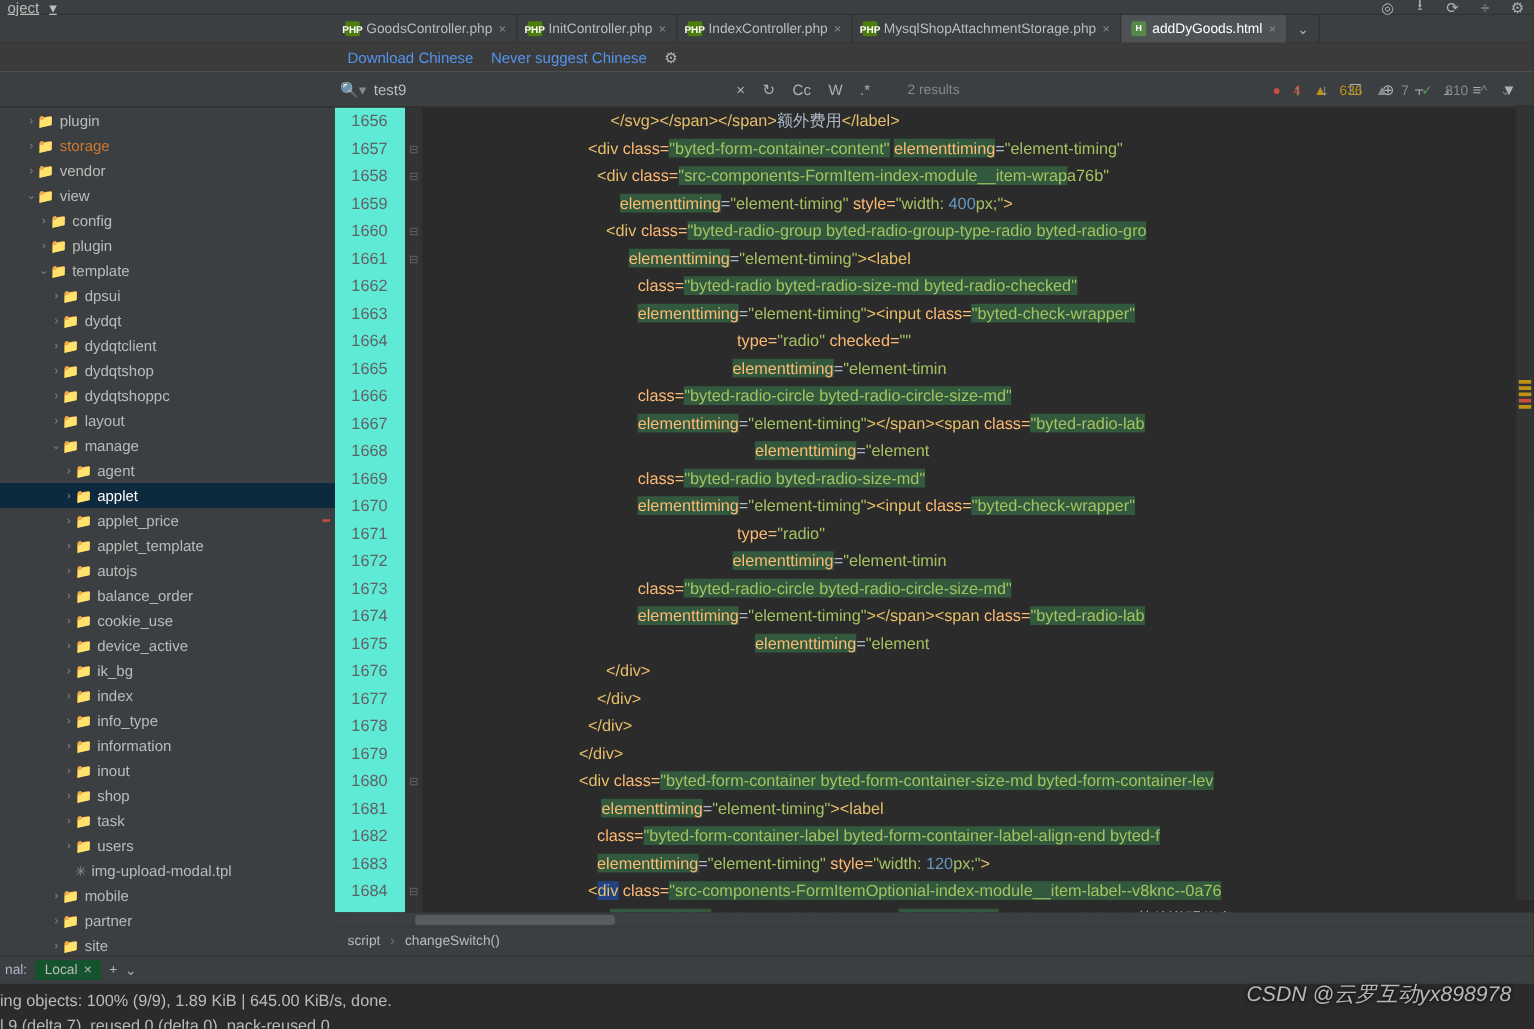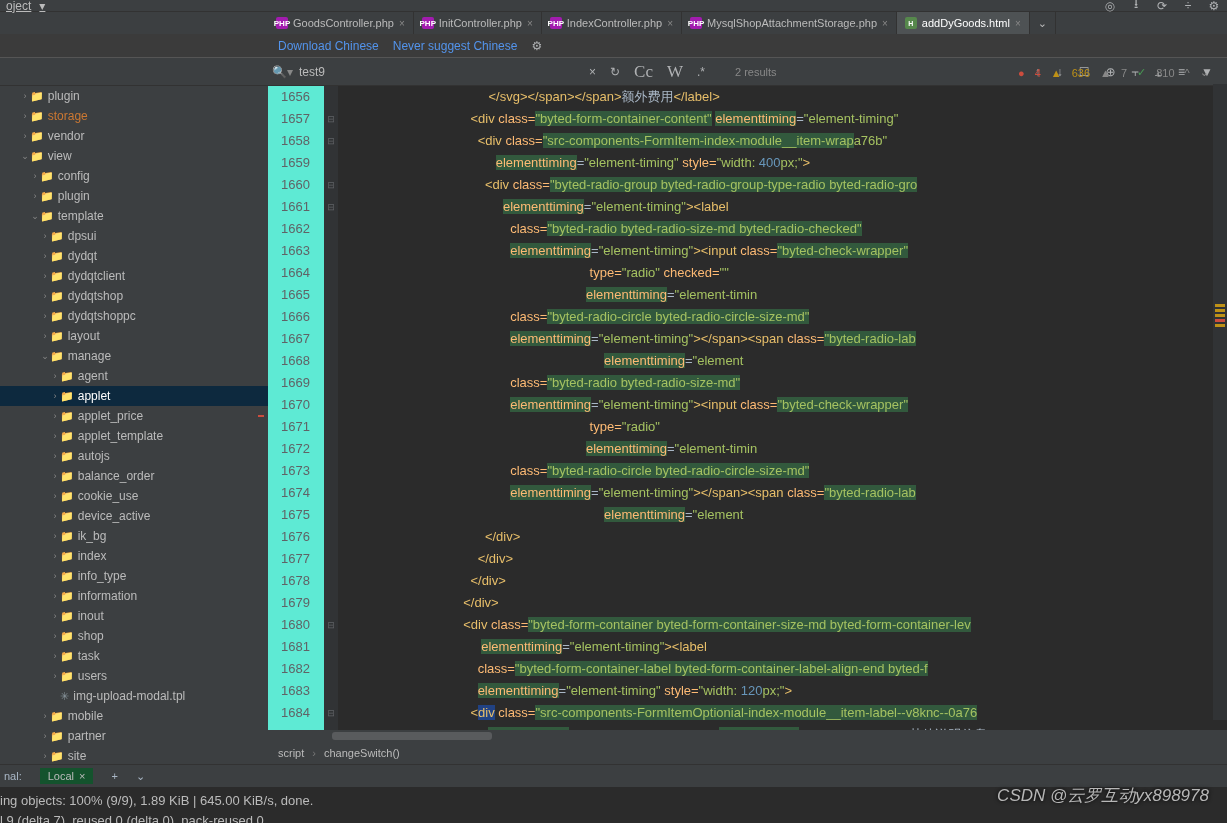--- a/index.html
+++ b/index.html
@@ -7,34 +7,34 @@
 .topbar { height:12px; background:#3c3f41; border-bottom:1px solid #323232; display:flex; align-items:center; padding:0 6px; justify-content:space-between; }
 .topbar-left { display:flex; align-items:flex-end; gap:8px; color:#bbb;text-decoration:underline; }
 .topbar-right { display:flex; gap:12px; }
 .ticon { width:14px; height:14px; display:flex; align-items:center; justify-content:center; color:#afb1b3; cursor:pointer; }
 
 .tabs { height:22px; background:#3c3f41; display:flex; align-items:stretch; font-size:11px; }
 .tabs-spacer { width:268px; flex-shrink:0; }
 .tab { display:flex; align-items:center; padding:0 8px; gap:5px; border-right:1px solid #323232; color:#bbb; cursor:pointer; }
 .tab.active { background:#4e5254; color:#fff; }
 .tab-icon { width:12px; height:12px; display:flex; align-items:center; justify-content:center; font-size:8px; }
-.php-icon { background:#a21caf; color:#fff; border-radius:2px; padding:0 4px; font-weight:bold; }
+.php-icon { background:#4d7c0f; color:#fff; border-radius:2px; padding:0 4px; font-weight:bold; }
 .html-icon { background:#56884c; color:#fff; border-radius:2px; padding:0 2px; font-weight:bold; font-size:7px; }
 .tab-close { color:#888; font-size:10px; }
 
 .notif { height:24px; background:#3b3b3b; display:flex; align-items:center; padding-left:278px; padding-right:10px; justify-content:space-between; font-size:12px; border-bottom:1px solid #555; }
 .notif-links { display:flex; gap:14px; align-items:center; }
 .notif-links a { color:#5394ec; text-decoration:none; }
 .notif-gear { color:#afb1b3; }
 
 .findbar { height:28px; background:#3c3f41; display:flex; align-items:center; padding-left:272px; border-bottom:1px solid #323232; gap:6px; font-size:12px; }
 .find-icon { color:#888; }
 .find-input { background:transparent; border:none; color:#bbb; font-size:12px; width:280px; outline:none; }
 .find-ctrl { color:#afb1b3; padding:0 4px; cursor:pointer; }
-.find-cc { font-family:Liberation Serif, serif; font-size:17px; }
+.find-cc { font-family:Liberation Sans, sans-serif; font-size:12px; }
 .results { color:#888; font-size:11px; margin-left:20px; }
 .find-right { margin-left:auto; display:flex; gap:8px; padding-right:10px; }
 
 .main { display:flex; height:678px; }
 .sidebar { width:268px; background:#3c3f41; overflow-y:auto; font-size:12px; color:#bbb; }
 .tree-item { display:flex; align-items:center; height:20px; cursor:pointer; white-space:nowrap; }
 .tree-item.sel { background:#0d293e; color:#fff; }
 .tc { width:10px; text-align:center; color:#888; font-size:9px; display:inline-block; }
 .fold-icon { color:#87939a; margin-right:4px; font-size:11px; }
 .tree-item.highlight span.name { color:#cc7832; }
@@ -68,21 +68,21 @@
 .indicators { position:absolute; right:18px; top:66px; display:flex; gap:10px; font-size:11px; align-items:center; }
 .ind-red { color:#cc4d3e; }
 .ind-yel { color:#be9117; }
 .ind-gray { color:#888; }
 .ind-green { color:#499c54; }
 
 .float-icons { position:absolute; right:36px; top:100px; display:flex; gap:2px; background:#4b4e50; padding:3px; border-radius:3px; }
 .float-icons div { width:20px; height:20px; border-radius:3px; }
 
 .terminal-area { height:77px; background:#2b2b2b; border-top:1px solid #323232; }
-.term-tabs { height:22px; background:#3c3f41; display:flex; align-items:center; padding:0 4px; gap:18px; font-size:11px; }
+.term-tabs { height:22px; background:#3c3f41; display:flex; align-items:center; padding:0 4px; gap:6px; font-size:11px; }
 .term-tab { padding:2px 8px; background:#14532d; color:#bbb; display:flex; gap:5px; align-items:center; }
 .term-body { font-family:Consolas,monospace; font-size:13px; line-height:20px; color:#bbb; padding:4px 0 0 0; white-space:pre; }
 
 .watermark { position:absolute; right:18px; bottom:16px; font-size:17px; color:#b7b7b7; font-style:italic; font-family:Arial; text-shadow:0 0 4px #000; }
 </style>
 </head>
 <body>
 
 <div class="topbar">
   <div class="topbar-left">

